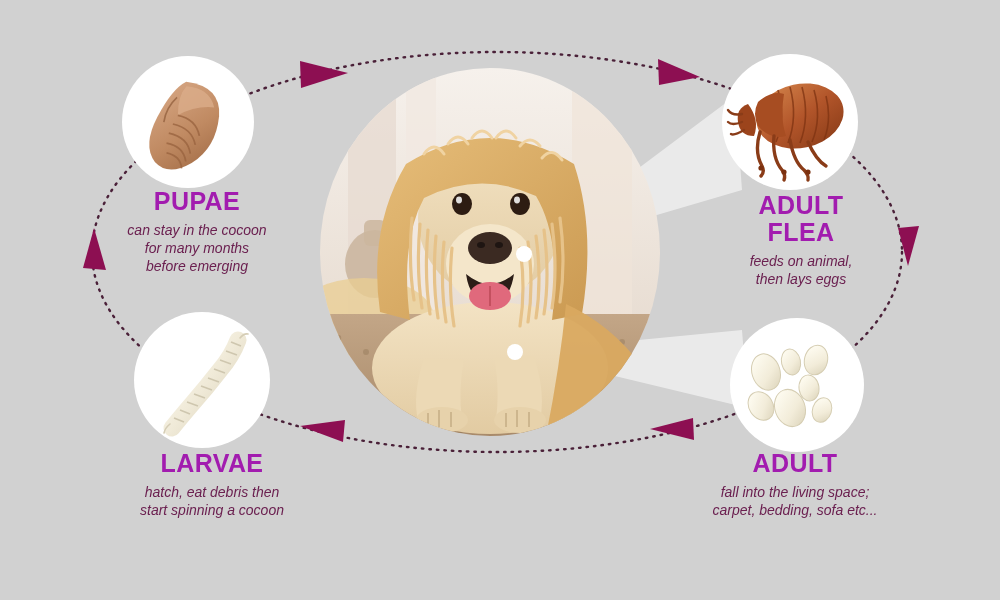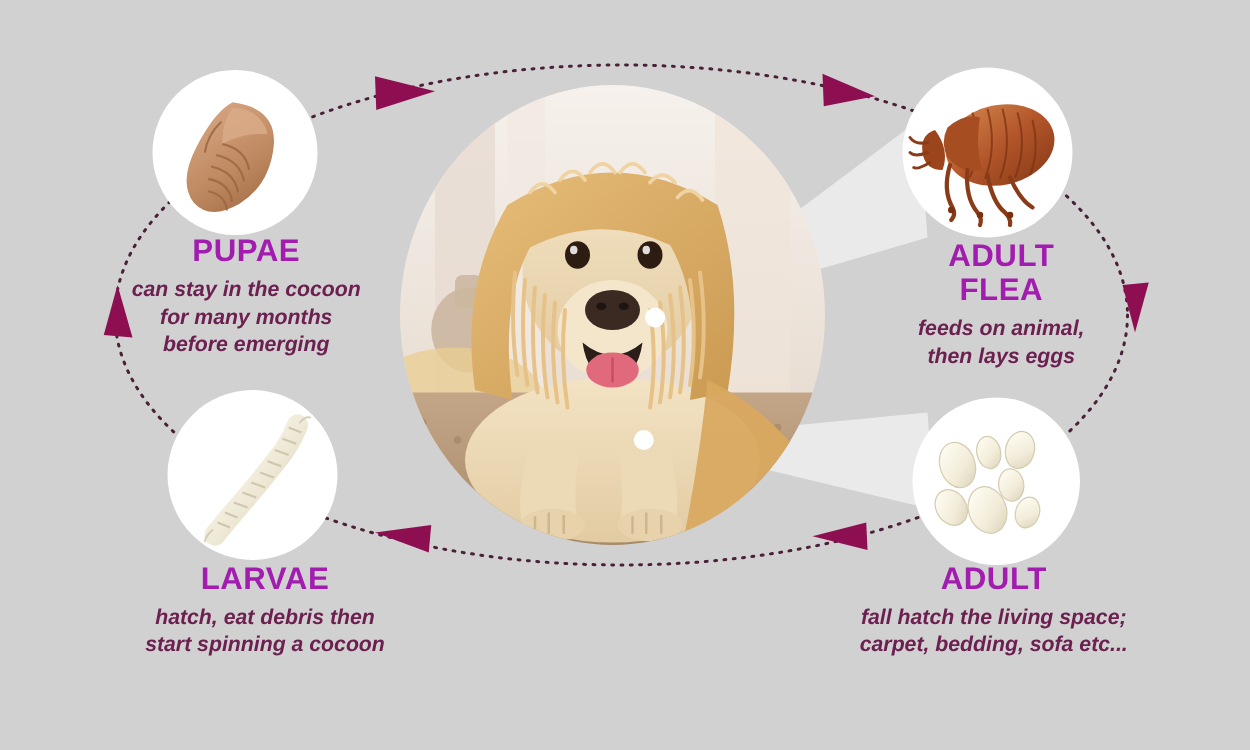--- a/index.html
+++ b/index.html
@@ -63,26 +63,25 @@
     font-weight: bold;
     font-size: 25px;
     letter-spacing: 0.4px;
     line-height: 1.08;
     color: #a21caf;
     margin: 0;
     white-space: pre-line;
   }
   .caption {
     font-style: italic;
-    font-size: 17px;
+    font-size: 14px;
     line-height: 1.3;
     color: #6b2050;
     margin: 6px 0 0 0;
     white-space: pre-line;
-    font-weight: bold;
   }
 
   .block-pupae  { left: 72px;  top: 188px; width: 250px; }
   .block-flea   { left: 676px; top: 192px; width: 250px; }
   .block-larvae { left: 62px;  top: 450px; width: 300px; text-align: center; }
   .block-eggs   { left: 640px; top: 450px; width: 310px; }
 </style>
 </head>
 <body>
 
@@ -368,21 +367,21 @@
 
   <div class="labelblock block-flea">
     <p class="heading">ADULT
 FLEA</p>
     <p class="caption">feeds on animal,
 then lays eggs</p>
   </div>
 
   <div class="labelblock block-eggs">
     <p class="heading">ADULT</p>
-    <p class="caption">fall hatch the living space;
+    <p class="caption">fall into the living space;
 carpet, bedding, sofa etc...</p>
   </div>
 
   <div class="labelblock block-larvae">
     <p class="heading">LARVAE</p>
     <p class="caption">hatch, eat debris then
 start spinning a cocoon</p>
   </div>
 
 </div>

